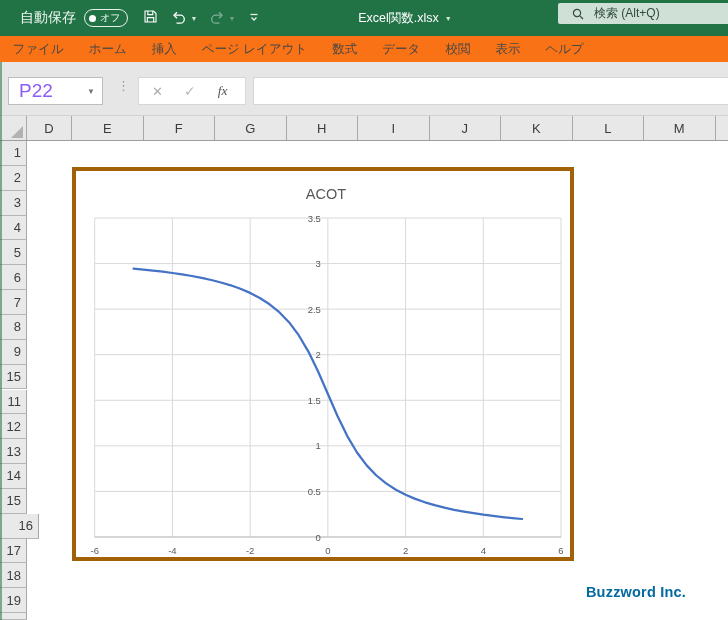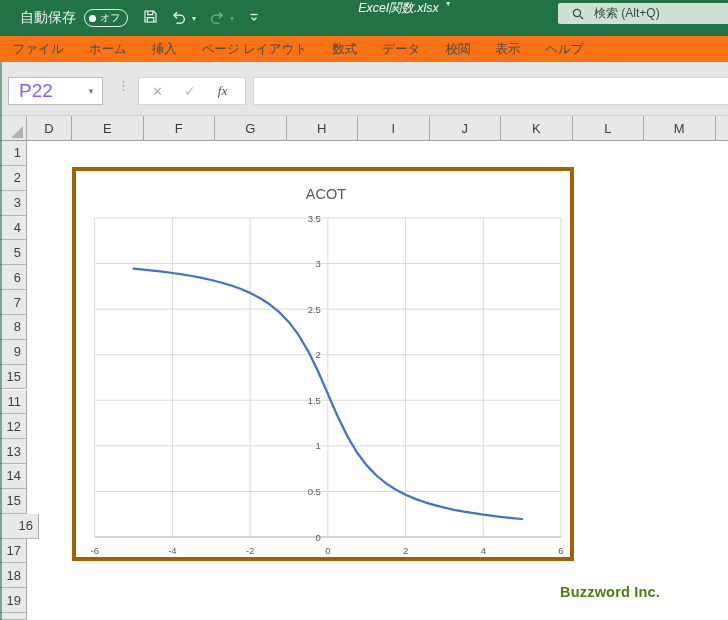--- a/index.html
+++ b/index.html
@@ -11,21 +11,21 @@
             display:flex;align-items:center;overflow:hidden;}
   .ts-label{color:#f2f7f3;font-size:14px;margin-left:20px;white-space:nowrap;}
   .toggle{display:flex;align-items:center;gap:4px;margin-left:8px;height:16px;
           border:1px solid #e9f1ec;border-radius:9px;padding:0 7px 0 4px;cursor:pointer;}
   .knob{width:7px;height:7px;border-radius:50%;background:#fff;}
   .toggle-state{color:#f2f7f3;font-size:10px;}
   .tb-btn{background:none;border:none;padding:0;margin:0;display:flex;align-items:center;cursor:pointer;}
   .tb-caret{color:#d3e2d9;font-size:7px;margin-left:3px;}
   .disabled{opacity:.42;}
   .doc-title{position:absolute;left:320px;top:0;width:170px;height:36px;display:flex;
-             align-items:flex-start;justify-content:center;color:#fff;font-size:12.5px;white-space:nowrap;font-style:italic;}
+             align-items:center;justify-content:center;color:#fff;font-size:12.5px;white-space:nowrap;}
   .doc-caret{color:#d3e2d9;font-size:7px;margin-left:6px;}
   .searchbox{position:absolute;left:558px;top:3px;width:172px;height:21px;background:#cfe0d7;
              border-radius:2px;display:flex;align-items:center;color:#2e4b3b;font-size:12px;cursor:text;}
   .searchbox svg{margin:0 10px 0 14px;}
 
   
   .tabsrow{position:absolute;left:0;top:36px;width:728px;height:26px;background:#f97316;
            display:flex;align-items:center;}
   .rtab{font-size:12.5px;color:#474747;padding:0 12.5px;height:26px;display:flex;
         align-items:center;cursor:pointer;white-space:nowrap;}
@@ -59,22 +59,22 @@
                border-bottom:12px solid #b2b2b2;border-left:12px solid transparent;}
   .rowhead{position:absolute;left:0;width:27px;background:#e9e9e9;border-right:1px solid #a8a8a8;
            border-bottom:1px solid #b5b5b5;box-sizing:border-box;display:flex;align-items:center;
            justify-content:flex-end;padding-right:5px;font-size:13px;color:#3f3f3f;cursor:pointer;}
 
   
   .chart{position:absolute;left:72px;top:167px;width:502px;height:394px;background:#fff;
          border:4px solid #a16207;box-sizing:border-box;cursor:pointer;}
   .chart svg{display:block;}
 
-  .watermark{position:absolute;left:560px;top:584px;width:152px;text-align:left;
-             font-size:14.5px;font-weight:600;color:#4d7c0f;letter-spacing:.2px;}
+  .watermark{position:absolute;left:560px;top:584px;width:152px;text-align:center;
+             font-size:14.5px;font-weight:600;color:#0369a1;letter-spacing:.2px;}
 
   .green-strip{position:absolute;left:0;top:62px;width:2px;height:558px;background:rgba(33,115,70,.55);}
 </style>
 </head>
 <body>
 
 <div class="stage">
 
   <div class="titlebar">
     <span class="ts-label">自動保存</span>

